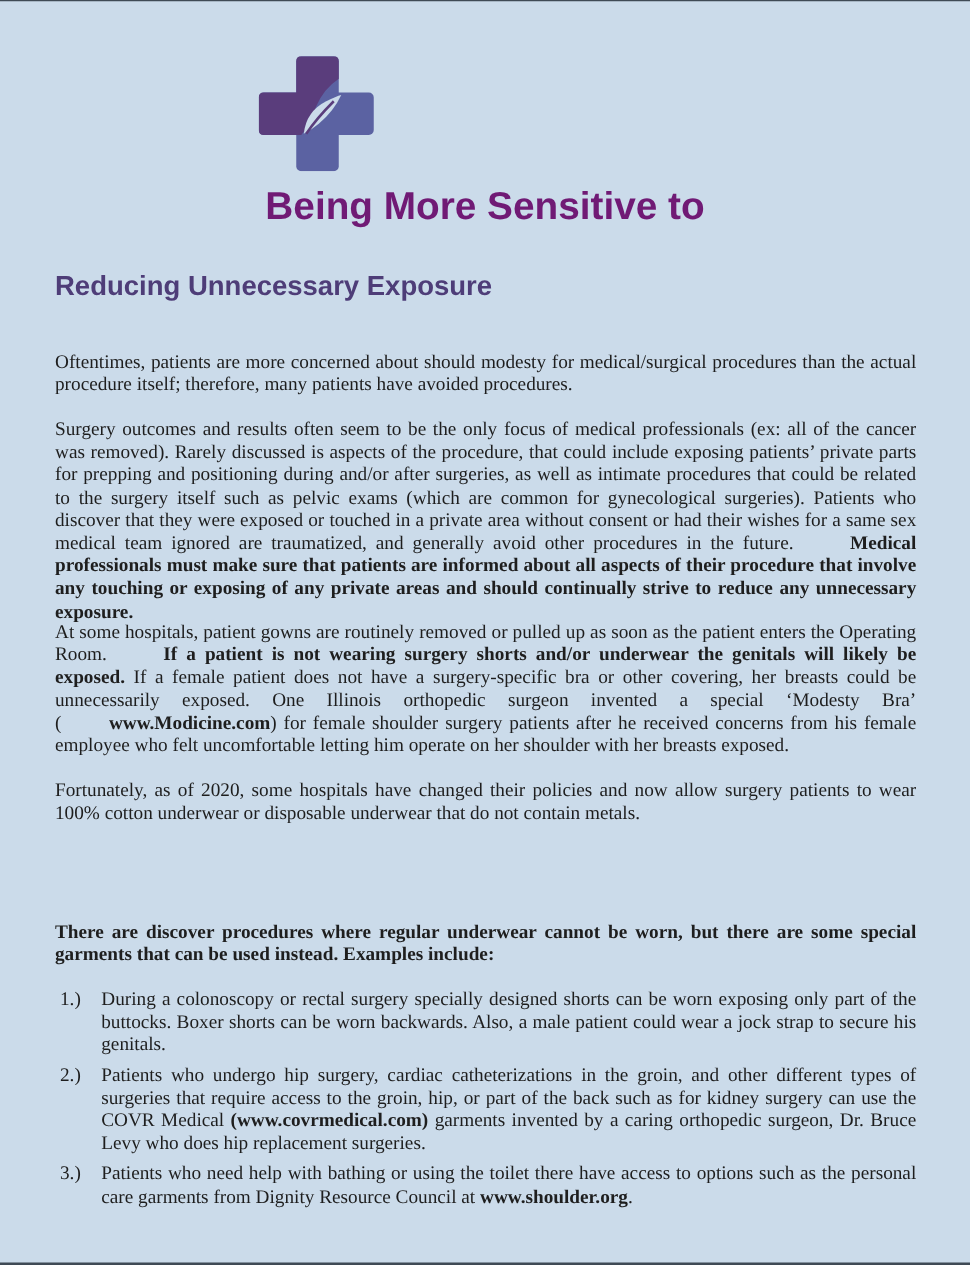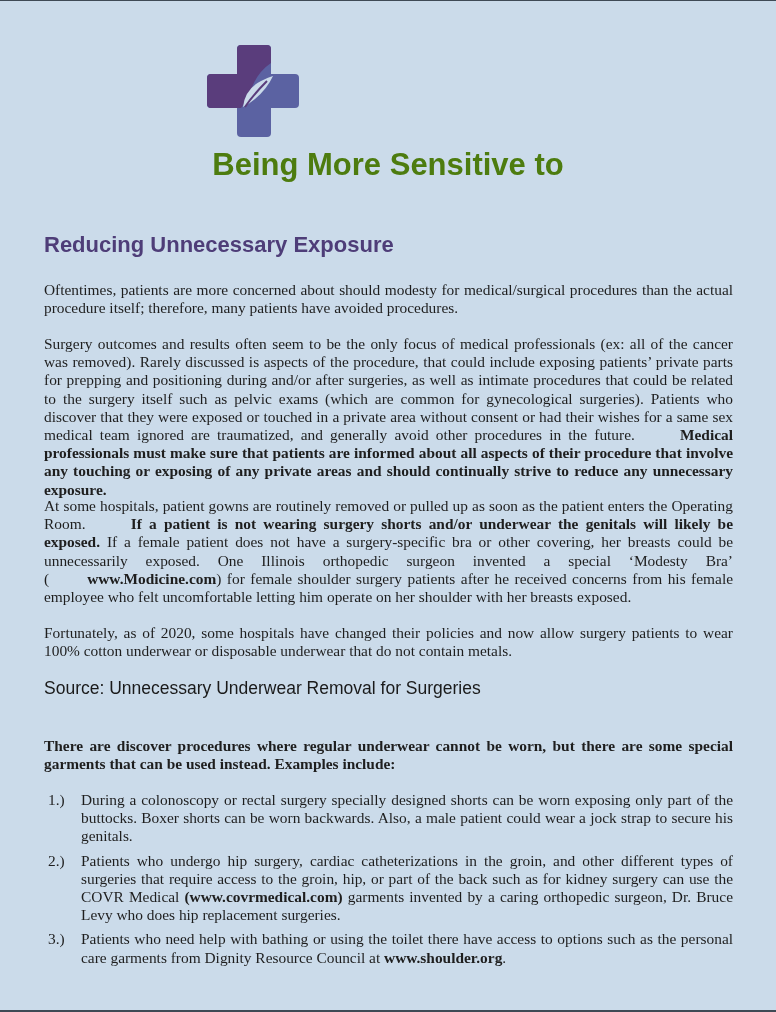--- a/index.html
+++ b/index.html
@@ -19,24 +19,24 @@
     position: absolute; left: 102px; top: 28px;
     font-family: "Liberation Serif", serif; font-size: 25px; color: #2e2342;
     white-space: nowrap; letter-spacing: -0.2px;
   }
   .logo-text .cap { font-size: 34px; }
 
   .title {
     position: absolute; left: 0; top: 146px; width: 776px;
     text-align: center;
     font-family: "Liberation Sans", sans-serif; font-weight: bold;
-    font-size: 31px; line-height: 37px; color: #4d7c0f;
+    font-size: 31px; line-height: 37px; color: #701a75;
   }
   .subtitle {
-    position: absolute; left: 44px; top: 232px;
+    position: absolute; left: 44px; top: 216px;
     font-family: "Liberation Sans", sans-serif; font-weight: bold;
     font-size: 22px; color: #4e3d78;
   }
 
   .body { position: absolute; left: 44px; width: 689px; font-size: 15.4px; line-height: 18.2px; text-align: justify; }
   .p1 { top: 281px; }
   .p2 { top: 335px; }
   .p3 { top: 497px; }
   .p4 { top: 624px; }
   .body b { font-weight: bold; margin-left: 38px; }
@@ -74,21 +74,20 @@
 
 <div class="body p1">Oftentimes, patients are more concerned about should modesty for medical/surgical procedures than the actual procedure itself; therefore, many patients have avoided procedures.</div>
 
 <div class="body p2"><span>Surgery outcomes and results often seem to be the only focus of medical professionals (ex: all of the cancer was removed). Rarely discussed is aspects of the procedure, that could include exposing patients’ private parts for prepping and positioning during and/or after surgeries, as well as intimate procedures that could be related to the surgery itself such as pelvic exams (which are common for gynecological surgeries). Patients who discover that they were exposed or touched in a private area without consent or had their wishes for a same sex medical team ignored are traumatized, and generally avoid other procedures in the future. </span><b>Medical professionals must make sure that patients are informed about all aspects of their procedure that involve any touching or exposing of any private areas and should continually strive to reduce any unnecessary exposure.</b></div>
 
 <div class="body p3"><span>At some hospitals, patient gowns are routinely removed or pulled up as soon as the patient enters the Operating Room. </span><b>If a patient is not wearing surgery shorts and/or underwear the genitals will likely be exposed.</b><span> If a female patient does not have a surgery-specific bra or other covering, her breasts could be unnecessarily exposed. One Illinois orthopedic surgeon invented a special ‘Modesty Bra’ (</span><b>www.Modicine.com</b><span>) for female shoulder surgery patients after he received concerns from his female employee who felt uncomfortable letting him operate on her shoulder with her breasts exposed.</span></div>
 
 <div class="body p4">Fortunately, as of 2020, some hospitals have changed their policies and now allow surgery patients to wear 100% cotton underwear or disposable underwear that do not contain metals.</div>
 
 <div class="source">
-  <div>Source: Unnecessary Underwear Removal for Surgeries</div>
 </div>
 
 <div class="intro">There are discover procedures where regular underwear cannot be worn, but there are some special garments that can be used instead. Examples include:</div>
 
 <div class="list">
   <div class="li">
     <span class="num">1.)</span>
     <span>During a colonoscopy or rectal surgery specially designed shorts can be worn exposing only part of the buttocks. Boxer shorts can be worn backwards. Also, a male patient could wear a jock strap to secure his genitals.</span>
   </div>
   <div class="li">

